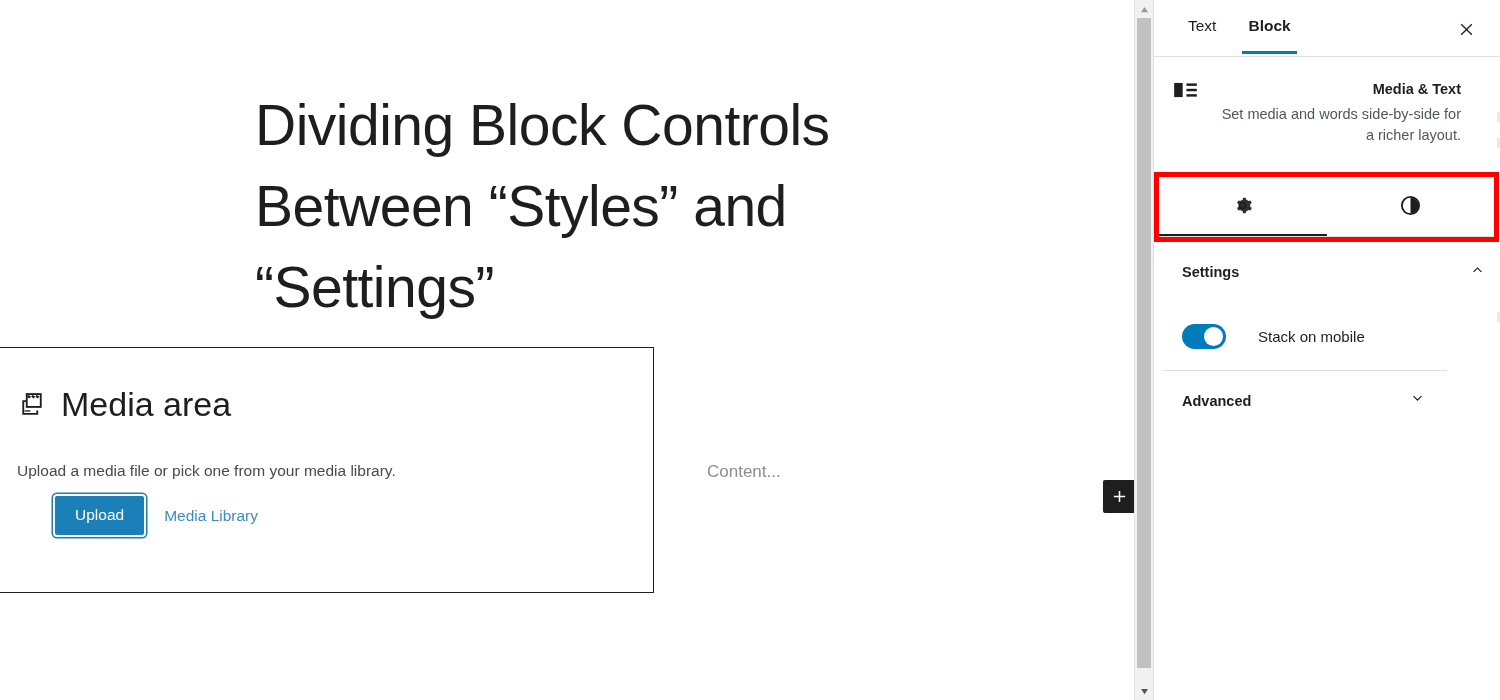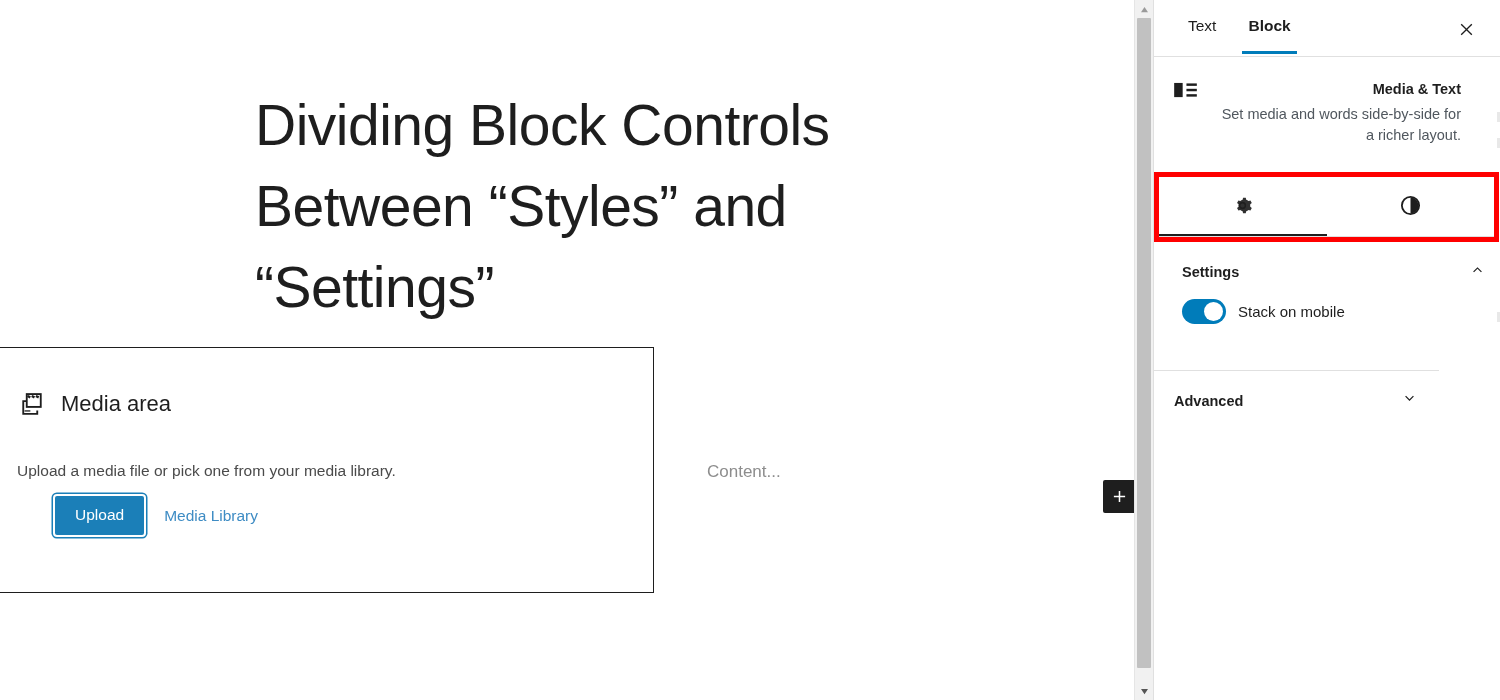--- a/index.html
+++ b/index.html
@@ -31,21 +31,21 @@
   #media-placeholder {
     position: absolute; left: 0; top: 0; width: 694px; height: 246px;
     border: 1px solid #1e1e1e; background: #fff;
   }
   #media-head {
     position: absolute; left: 57px; top: 42px;
     display: flex; align-items: center; gap: 15px;
   }
   #media-icon svg { display: block; }
   #media-area-label {
-    font-size: 22px; color: #1e1e1e; font-weight: 400; line-height: 28px;
+    font-size: 34px; color: #1e1e1e; font-weight: 400; line-height: 28px;
   }
   #media-instructions {
     position: absolute; left: 56px; top: 113px;
     font-size: 15.5px; color: #4a4a4a; line-height: 20px;
   }
   #media-actions {
     position: absolute; left: 54px; top: 148px;
     display: flex; align-items: center; gap: 20px; padding-left: 40px;
   }
   #upload-button {
@@ -150,33 +150,33 @@
   
   #settings-panel { position: absolute; left: 8px; top: 242px; width: 345px; }
   .panel-header {
     display: flex; align-items: center; justify-content: space-between;
     padding: 18px 20px 16px; cursor: pointer;
   }
   .panel-header-title {
     font-size: 14.5px; font-weight: 700; color: #1e1e1e; line-height: 20px;
   }
   .panel-body { padding: 0 20px 22px; }
-  #stack-on-mobile-row { display: flex; align-items: center; gap: 12px; }
+  #stack-on-mobile-row { display: flex; align-items: center; gap: 32px; margin-top: 25px; }
   #stack-on-mobile-toggle {
     width: 44px; height: 25px; border-radius: 13px; background: #007cba;
     position: relative; cursor: pointer; flex: none; border: none;
   }
   #stack-on-mobile-toggle::after {
     content: ""; position: absolute; right: 3px; top: 3px;
     width: 19px; height: 19px; border-radius: 50%; background: #fff;
   }
   #stack-on-mobile-label { font-size: 15px; color: #1e1e1e; line-height: 20px; }
 
   #advanced-panel {
-    position: absolute; left: 0; top: 370px; width: 285px;
+    position: absolute; left: 8px; top: 370px; width: 285px;
     border-top: 1px solid #e0e0e0;
   }
 
   
   #block-settings-notice {
     position: absolute; left: 19px; top: 442px;
     width: 308px; background: #f0f0f0;
     padding: 15px 14px 16px 18px;
     display: flex; align-items: flex-start; justify-content: space-between;
     gap: 8px;

